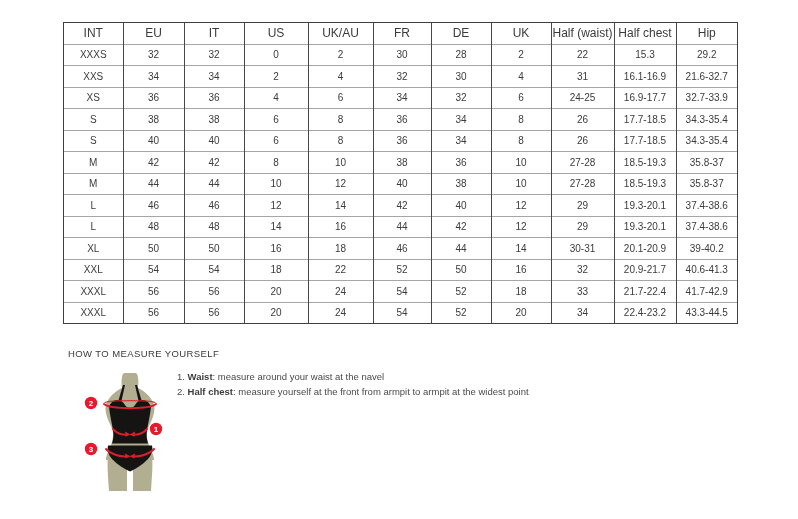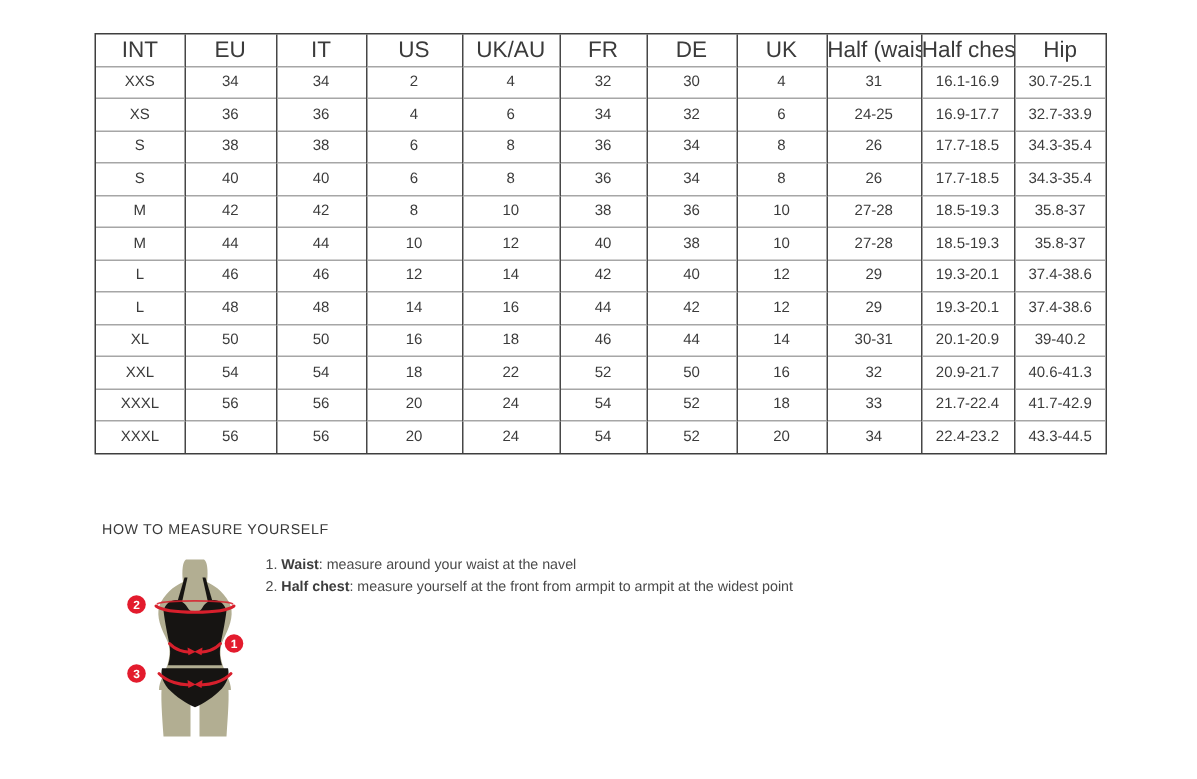--- a/index.html
+++ b/index.html
@@ -18,21 +18,21 @@
     width:100%; border-collapse:collapse; table-layout:fixed;
   }
   table.size-chart th, table.size-chart td {
     height:20.5px; padding:0;
     font-size:10px; font-weight:400; color:#3b3b3b;
     text-align:center; vertical-align:middle;
     border-left:1px solid #474747;
     border-top:1px solid #a6a6a6;
     white-space:nowrap; overflow:hidden;
   }
-  table.size-chart th { font-size:15px; }
+  table.size-chart th { font-size:12px; }
   table.size-chart th:first-child, table.size-chart td:first-child { border-left:none; }
   table.size-chart thead th { border-top:none; }
 
   
   .measure-title {
     position:absolute; left:68px; top:348px;
     font-size:9.5px; font-weight:normal; letter-spacing:.4px; color:#3a3a3a;
   }
   .steps {
     position:absolute; left:177px; top:370px;
@@ -72,31 +72,44 @@
           <th>FR</th>
           <th>DE</th>
           <th>UK</th>
           <th>Half (waist)</th>
           <th>Half chest</th>
           <th>Hip</th>
         </tr>
       </thead>
     <tbody>
         <tr>
+          <td>XXXS</td>
+          <td>32</td>
+          <td>32</td>
+          <td>0</td>
+          <td>2</td>
+          <td>30</td>
+          <td>28</td>
+          <td>2</td>
+          <td>22</td>
+          <td>15.3</td>
+          <td>29.2</td>
+        </tr>
+        <tr>
           <td>XXS</td>
           <td>34</td>
           <td>34</td>
           <td>2</td>
           <td>4</td>
           <td>32</td>
           <td>30</td>
           <td>4</td>
           <td>31</td>
           <td>16.1-16.9</td>
-          <td>30.7-25.1</td>
+          <td>21.6-32.7</td>
         </tr>
         <tr>
           <td>XS</td>
           <td>36</td>
           <td>36</td>
           <td>4</td>
           <td>6</td>
           <td>34</td>
           <td>32</td>
           <td>6</td>

